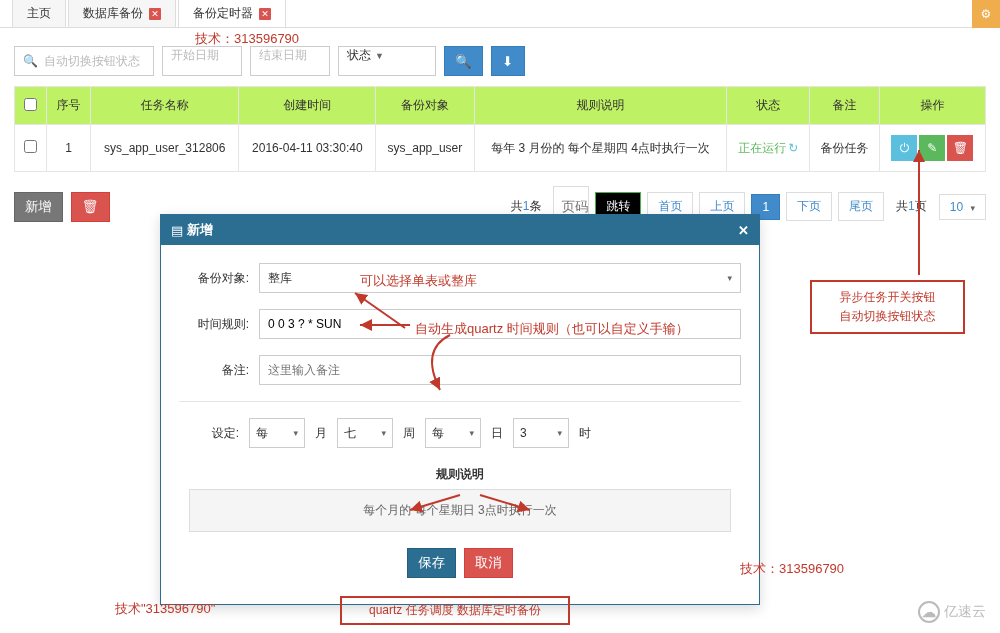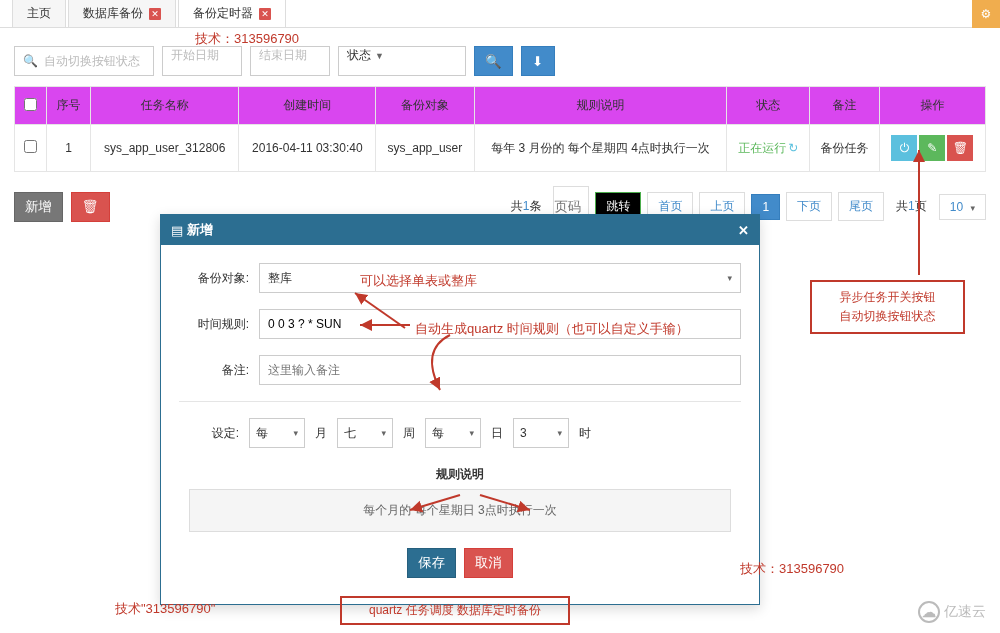--- a/index.html
+++ b/index.html
@@ -5,44 +5,44 @@
 * { box-sizing: border-box; margin: 0; padding: 0; }
 body { font-family: "Microsoft YaHei", Arial, sans-serif; font-size: 12px; background: #fff; color: #333; width: 1000px; height: 633px; position: relative; overflow: hidden; }
 .tab-bar { display: flex; align-items: flex-end; height: 28px; border-bottom: 1px solid #ddd; padding-left: 12px; gap: 0; }
 .tab { padding: 5px 14px; border: 1px solid #ddd; border-bottom: none; background: #f6f6f6; cursor: pointer; position: relative; margin-right: 2px; display: flex; align-items: center; gap: 6px; }
 .tab.active { background: #fff; border-top: 2px solid #428bca; }
 .tab .close { display: inline-flex; width: 12px; height: 12px; background: #d9534f; color: #fff; font-size: 9px; align-items: center; justify-content: center; border-radius: 1px; }
 .gear-corner { position: absolute; right: 0; top: 0; width: 28px; height: 28px; background: #f0ad4e; display: flex; align-items: center; justify-content: center; color: #fff; }
 .filter-bar { display: flex; gap: 8px; padding: 18px 14px 10px; align-items: center; }
 .input { border: 1px solid #ccc; height: 30px; padding: 0 8px; font-size: 12px; background: #fff; }
 .input.date { width: 80px; color: #bbb; }
-.input.status { width: 128px; }
+.input.status { width: 98px; }
 .search-wrap { display: flex; align-items: center; border: 1px solid #ccc; height: 30px; width: 140px; padding: 0 8px; gap: 6px; color: #bbb; }
 .btn { height: 30px; min-width: 34px; border: 1px solid #357ebd; background: #428bca; color: #fff; display: inline-flex; align-items: center; justify-content: center; cursor: pointer; padding: 0 10px; }
 .btn.danger { background: #d9534f; border-color: #d43f3a; }
 .btn.gray { background: #777; border-color: #666; }
 .btn.cyan-dark { background: #2c6e91; border-color: #265f7d; }
 .select-caret { font-size: 9px; color: #666; margin-left: 4px; }
 .table { width: calc(100% - 28px); margin: 0 14px; border: 1px solid #ddd; border-collapse: collapse; }
 .table th, .table td { border: 1px solid #e5e5e5; padding: 10px 8px; text-align: center; font-weight: normal; }
-.table th { background: #d946ef; }
+.table th { background: #bef264; }
 .status-running { color: #5cb85c; }
 .sync-icon { display: inline-block; color: #5bc0de; margin-left: 2px; }
 .row-actions { display: flex; gap: 2px; justify-content: center; }
 .row-actions .sq { width: 26px; height: 26px; display: flex; align-items: center; justify-content: center; color: #fff; cursor: pointer; }
 .sq.cyan { background: #5bc0de; }
 .sq.green { background: #5cb85c; }
 .sq.red { background: #d9534f; }
 .action-bar { display: flex; padding: 14px; gap: 8px; align-items: center; }
 .pager { margin-left: auto; display: flex; align-items: center; gap: 6px; }
 .pager .txt { padding: 4px 6px; }
 .pager .box { border: 1px solid #ddd; padding: 5px 10px; color: #428bca; cursor: pointer; }
 .pager .box.jump { background: #000000; color: #fff; border-color: #4cae4c; }
 .pager .box.active { background: #428bca; color: #fff; border-color: #357ebd; }
-.pager input { width: 36px; height: 41px; border: 1px solid #ddd; text-align: left; }
+.pager input { width: 36px; height: 41px; border: 1px solid #ddd; text-align: right; }
 .modal { position: absolute; left: 160px; top: 214px; width: 600px; background: #fff; border: 1px solid #2c6e91; box-shadow: 0 4px 12px rgba(0,0,0,.15); }
 .modal-head { background: #2c6e91; color: #fff; padding: 6px 10px; display: flex; align-items: center; font-size: 13px; }
 .modal-head .x { margin-left: auto; cursor: pointer; font-weight: bold; }
 .modal-body { padding: 18px 18px 8px; }
 .form-row { display: flex; align-items: center; margin-bottom: 16px; }
 .form-row label { width: 80px; text-align: right; padding-right: 10px; color: #333; }
 .form-ctl { flex: 1; display: flex; align-items: flex-start; }
 .form-ctl .input, .form-ctl .sel { width: 100%; height: 30px; border: 1px solid #ccc; padding: 0 8px; display: flex; align-items: center; justify-content: space-between; }
 .hr { border-top: 1px solid #e5e5e5; margin: 8px 0 16px; }
 .sched-row { display: flex; align-items: center; gap: 10px; justify-content: flex-start; padding-left: 10px; }

